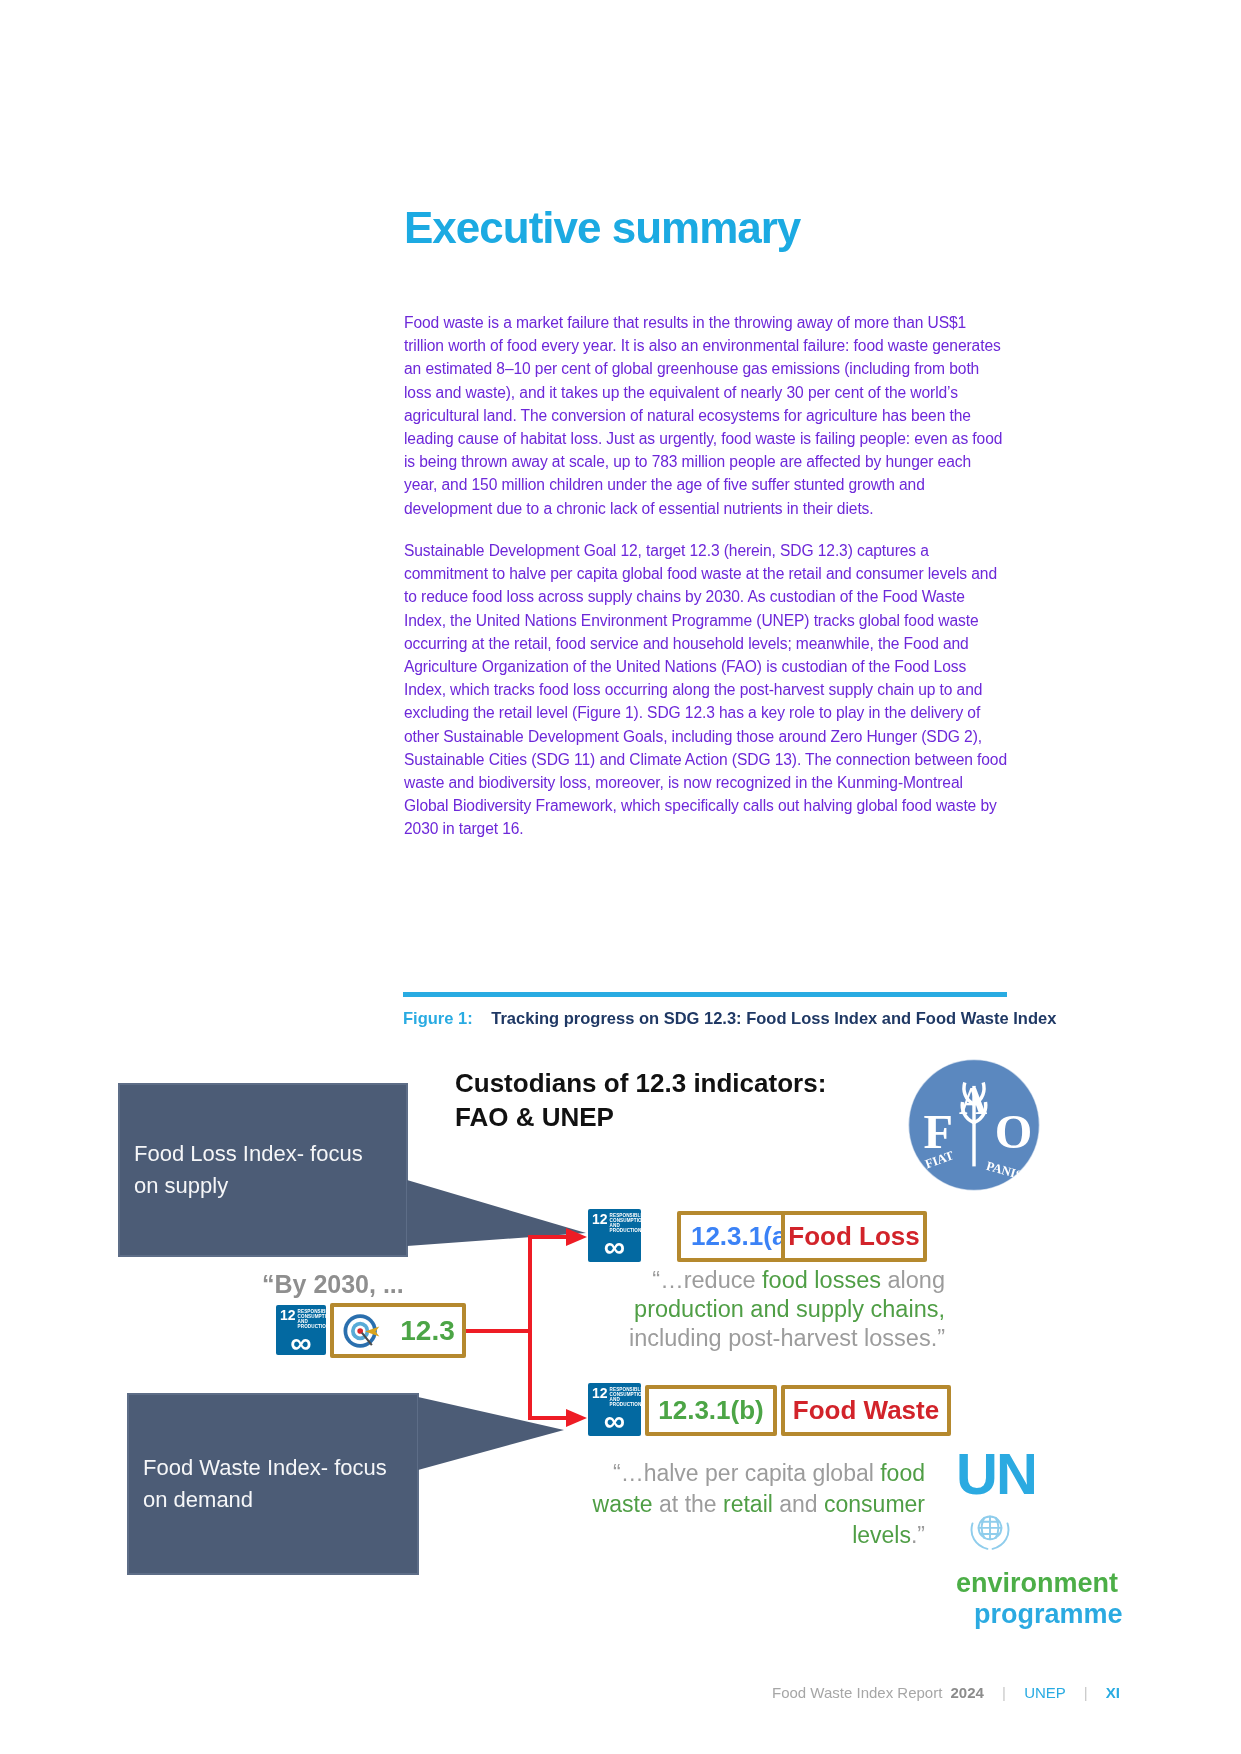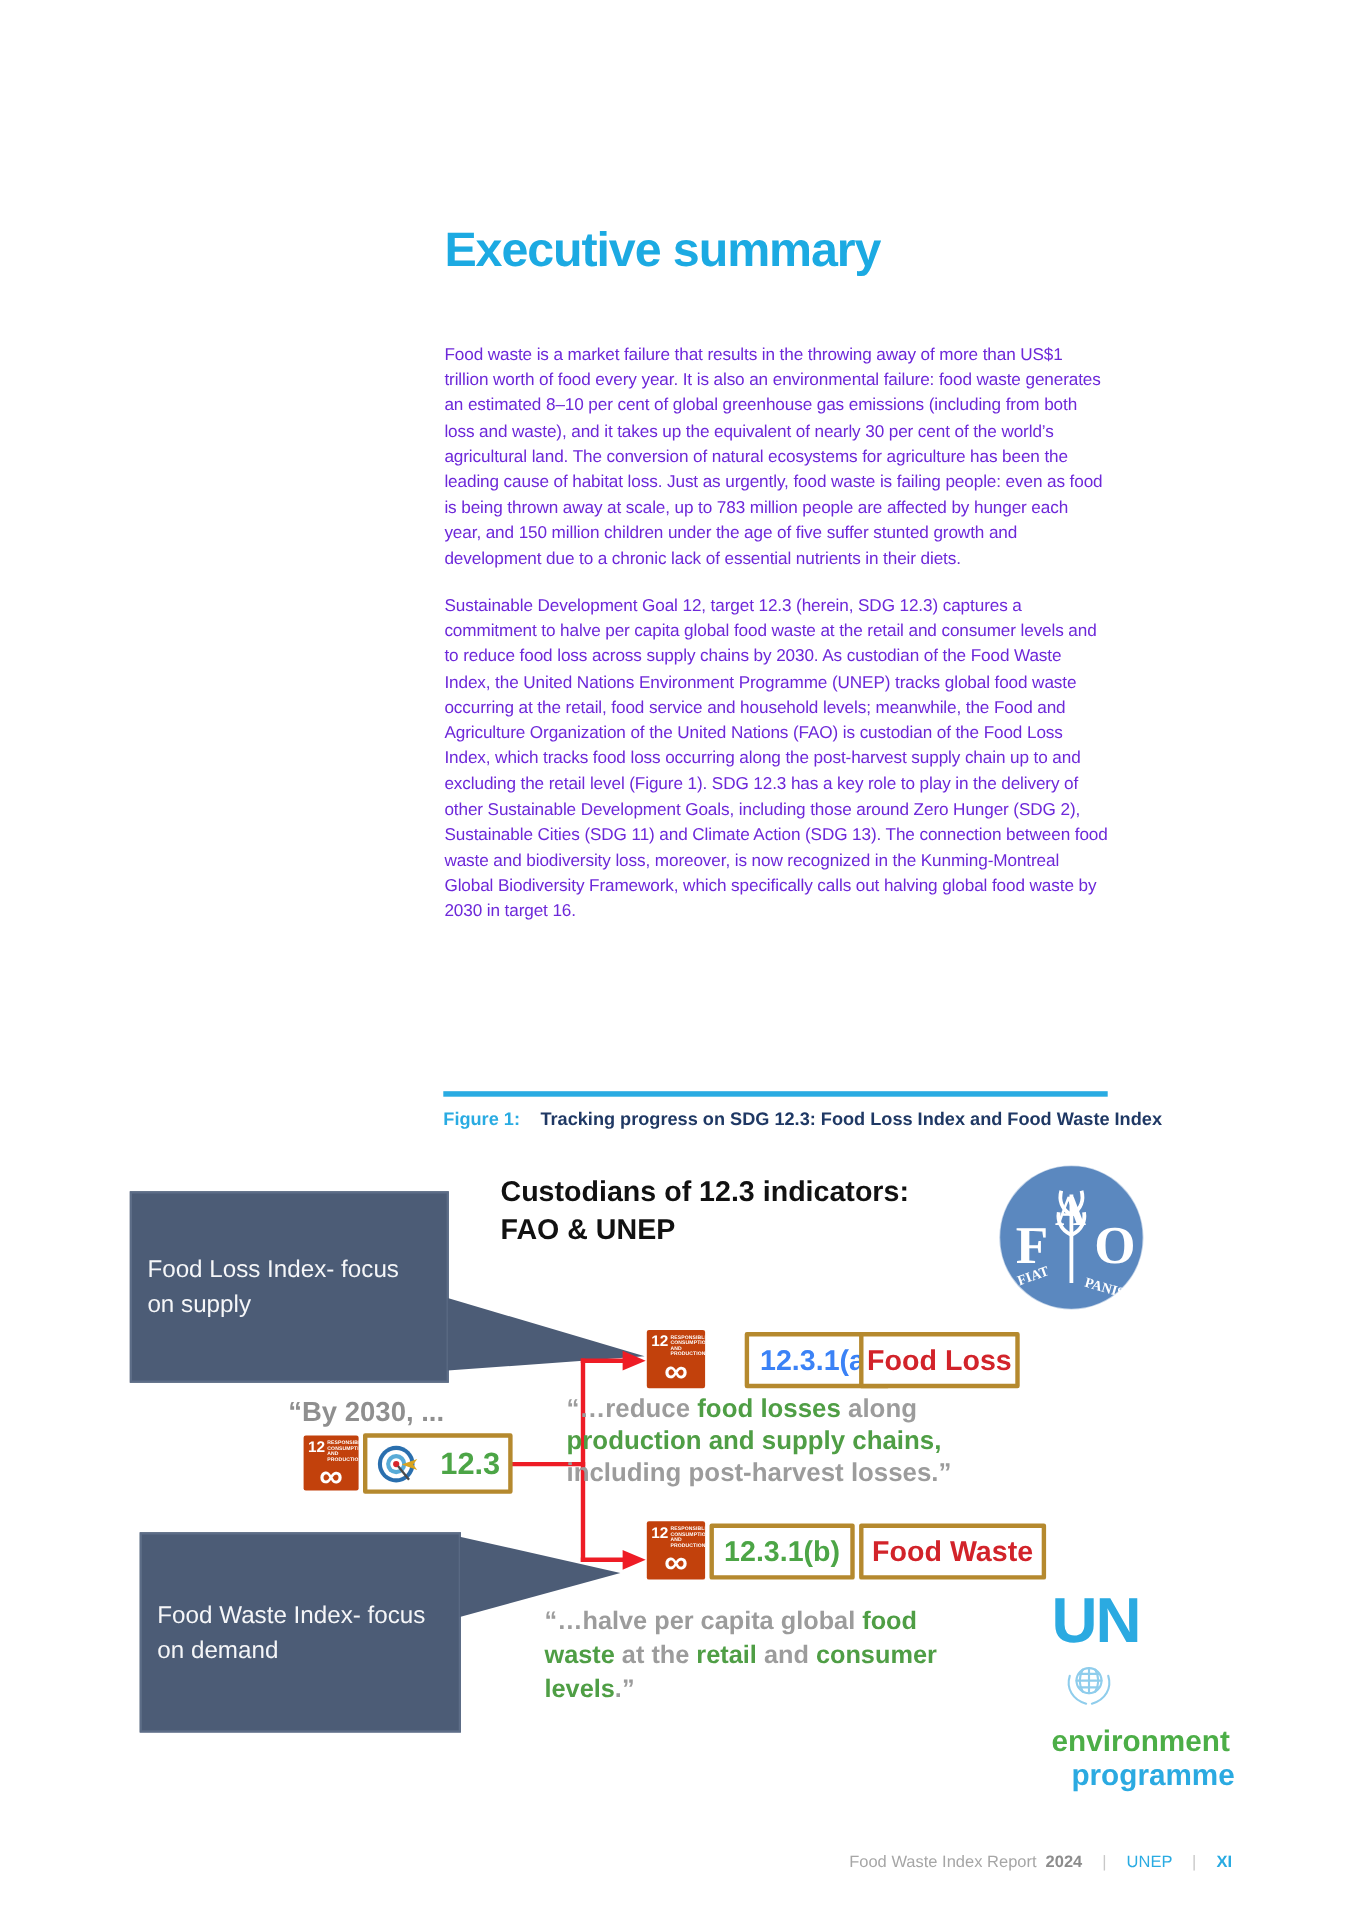--- a/index.html
+++ b/index.html
@@ -27,41 +27,41 @@
   .fao{position:absolute;left:905px;top:1056px;width:138px;height:138px;}
 
   .callout{position:absolute;background:#4c5c76;border:2px solid #5d6d87;box-sizing:border-box;
            color:#f5f6f8;font-size:22px;line-height:32px;display:flex;align-items:center;
            padding:0 14px;}
   .callout-supply{left:118px;top:1083px;width:290px;height:174px;}
   .callout-demand{left:127px;top:1393px;width:292px;height:182px;}
 
   .by2030{position:absolute;left:262px;top:1270px;font-size:25px;font-weight:700;color:#8f8f8f;}
 
-  .sdg-badge{position:absolute;background:#c2410c;color:#ffffff;box-sizing:border-box;
+  .sdg-badge{position:absolute;background:#0369a1;color:#ffffff;box-sizing:border-box;
              border-radius:2px;overflow:hidden;}
   .badge-123{left:276px;top:1305px;width:50px;height:50px;}
   .badge-a{left:588px;top:1209px;width:53px;height:53px;}
   .badge-b{left:588px;top:1383px;width:53px;height:53px;}
   .sdg-head{display:flex;align-items:flex-start;padding:4px 3px 0 4px;}
   .sdg-num{font-size:14px;font-weight:700;line-height:12px;}
   .sdg-words{margin-left:2px;font-size:4.6px;line-height:5px;font-weight:700;letter-spacing:0.1px;}
   .sdg-words span{display:block;}
   .sdg-inf{font-size:30px;line-height:26px;font-weight:700;text-align:center;margin-top:1px;}
 
   .gbox{position:absolute;box-sizing:border-box;border:4px solid #b5892e;background:#ffffff;
         display:flex;align-items:center;justify-content:center;font-weight:700;border-radius:2px;}
   .box-target{left:330px;top:1303px;width:136px;height:55px;font-size:28px;color:#4ca546;gap:19px;}
   .box-code-a{left:645px;top:1211px;width:132px;height:51px;font-size:26px;color:#3b82f6;margin-left:32px;}
   .box-label-a{left:781px;top:1211px;width:146px;height:51px;font-size:26px;color:#d2232a;}
   .box-code-b{left:645px;top:1385px;width:132px;height:51px;font-size:26px;color:#4ca546;}
   .box-label-b{left:781px;top:1385px;width:170px;height:51px;font-size:26px;color:#d2232a;}
   .bullseye{width:40px;height:40px;}
 
-  .quote{position:absolute;text-align:left;font-weight:700;}
+  .quote{position:absolute;text-align:right;font-weight:400;}
   .quote-a{left:515px;top:1266px;width:430px;font-size:23.5px;line-height:29px;}
   .quote-b{left:495px;top:1458px;width:430px;font-size:23px;line-height:31px;}
   .qg{color:#9c9c9c;}
   .qn{color:#4f9e45;}
 
   .unep{position:absolute;left:956px;top:1446px;}
   .unep-row{display:flex;align-items:flex-start;flex-direction:column;}
   .unep-un{font-size:58px;line-height:56px;font-weight:700;color:#2baae1;letter-spacing:-2px;}
   .un-emblem{width:56px;height:56px;margin-left:6px;margin-top:4px;}
   .unep-env{font-size:27px;line-height:31px;font-weight:700;color:#4cae47;margin-top:6px;}

